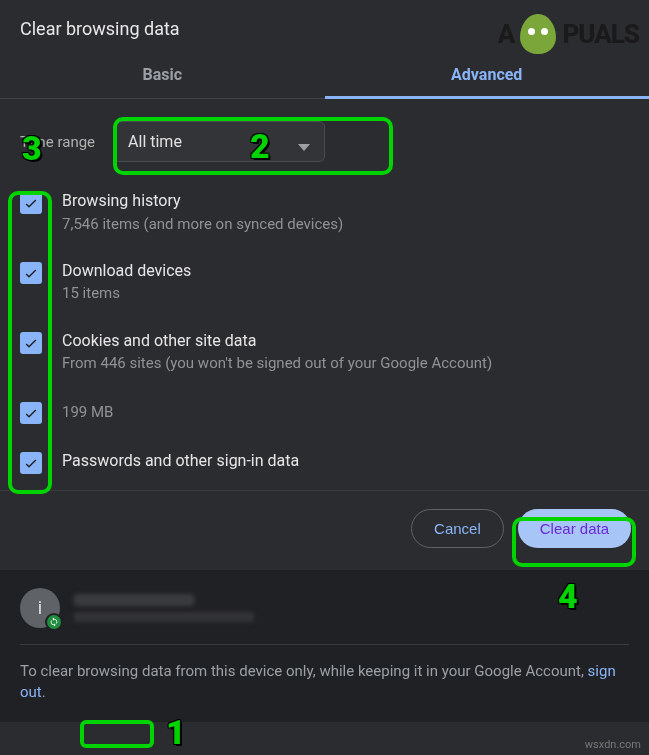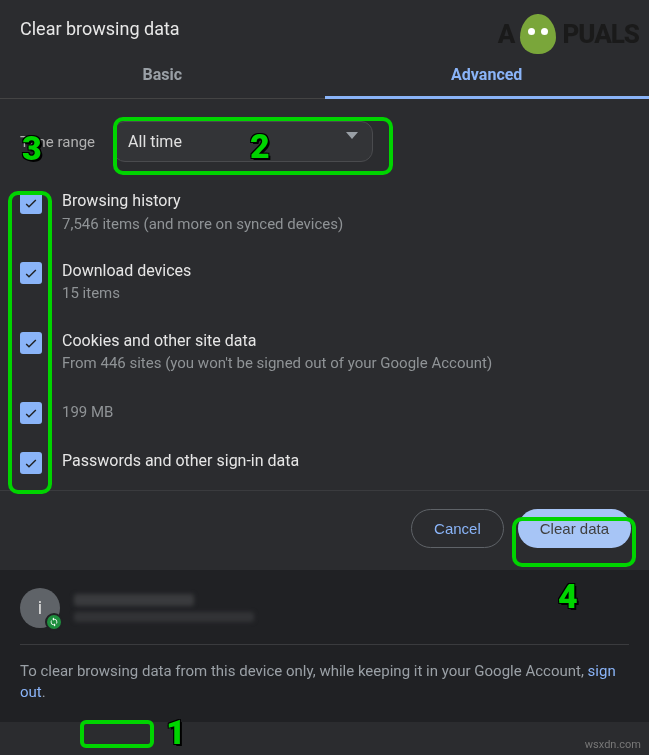--- a/index.html
+++ b/index.html
@@ -52,27 +52,27 @@
       padding: 22px 20px 18px 20px;
       gap: 18px;
     }
     .time-label {
       color: #b0b0b0;
       font-size: 15px;
       white-space: nowrap;
     }
     .select-box {
       display: flex;
-      align-items: flex-start;
+      align-items: flex-end;
       justify-content: space-between;
       background: #333437;
       border: 1px solid #4a4b4e;
-      border-radius: 12px;
+      border-radius: 6px;
       padding: 10px 14px;
-      width: 260px;
+      width: 212px;
       font-size: 16px;
       color: #e0e0e0;
       cursor: pointer;
     }
     .chevron {
       width: 0; height: 0;
       border-left: 6px solid transparent;
       border-right: 6px solid transparent;
       border-top: 7px solid #9aa0a6;
     }
@@ -115,21 +115,21 @@
       cursor: pointer;
       border: none;
     }
     .btn-cancel {
       background: transparent;
       border: 1px solid #5f6368;
       color: #8ab4f8;
     }
     .btn-primary {
       background: #a7c5f6;
-      color: #404040;
+      color: #6d28d9;
       font-weight: 500;
     }
     .account-sec {
       background: #202124;
       padding: 18px 20px;
     }
     .account-row {
       display: flex;
       align-items: center;
       gap: 14px;

